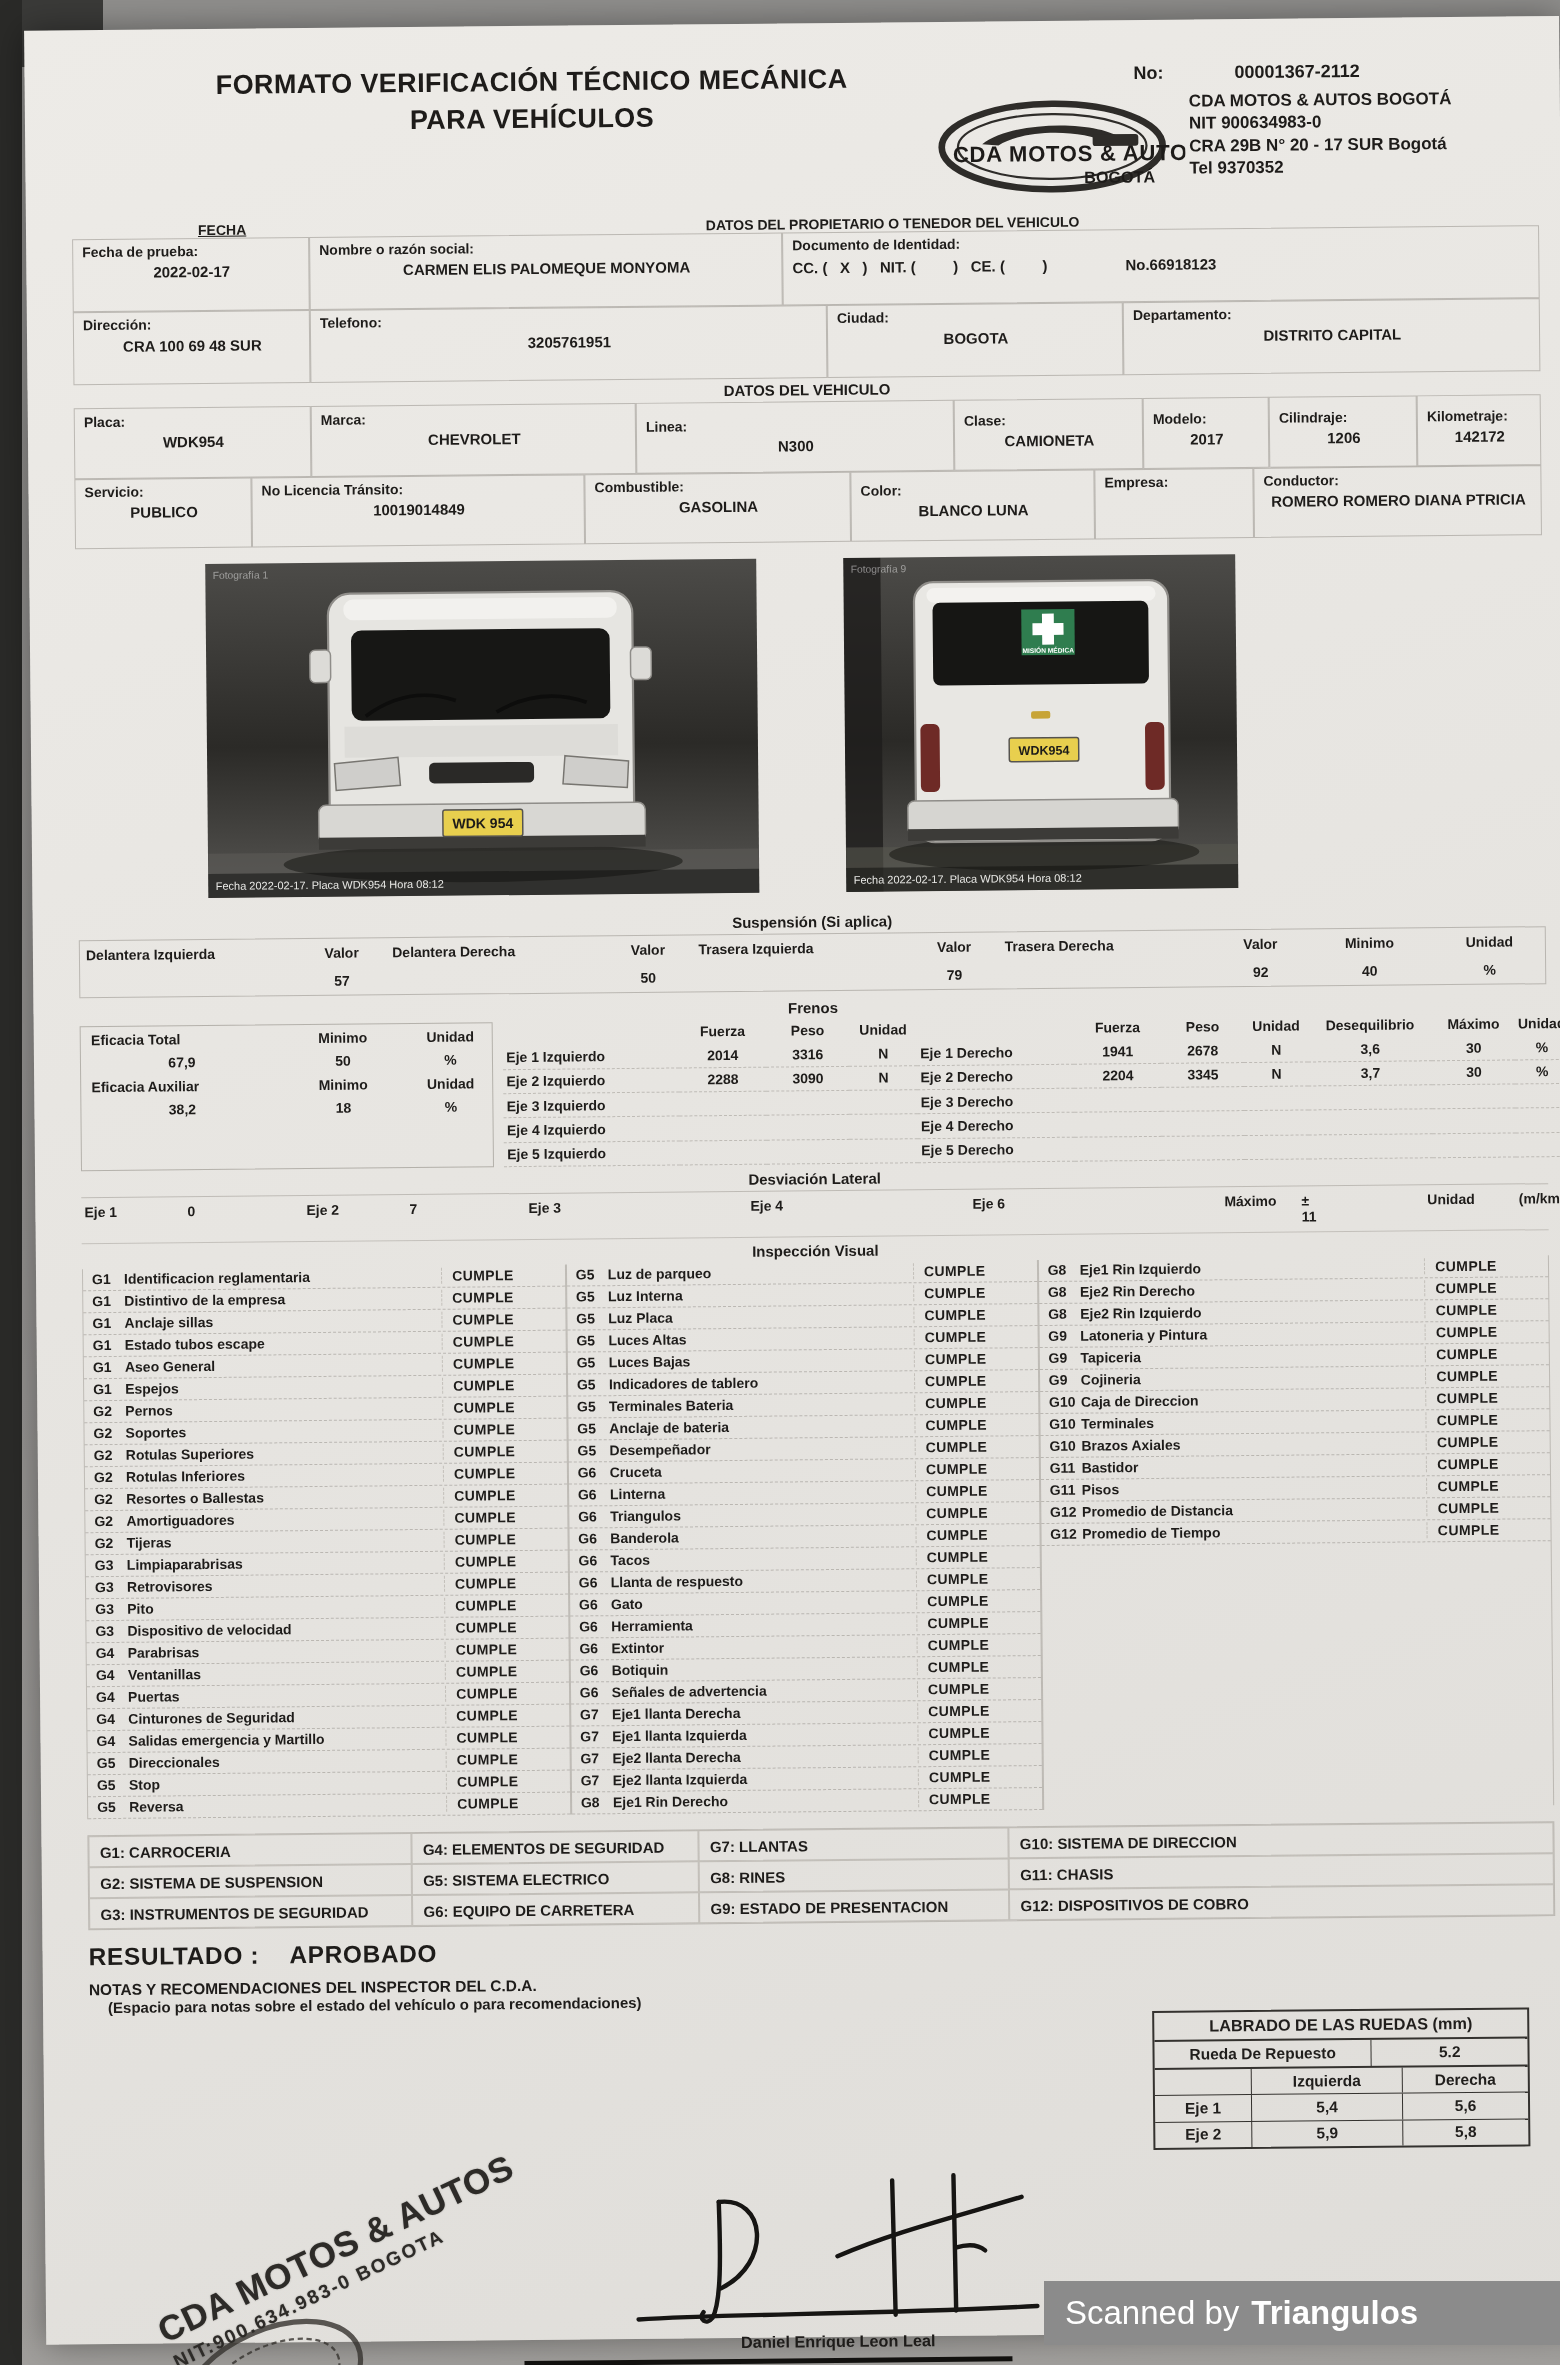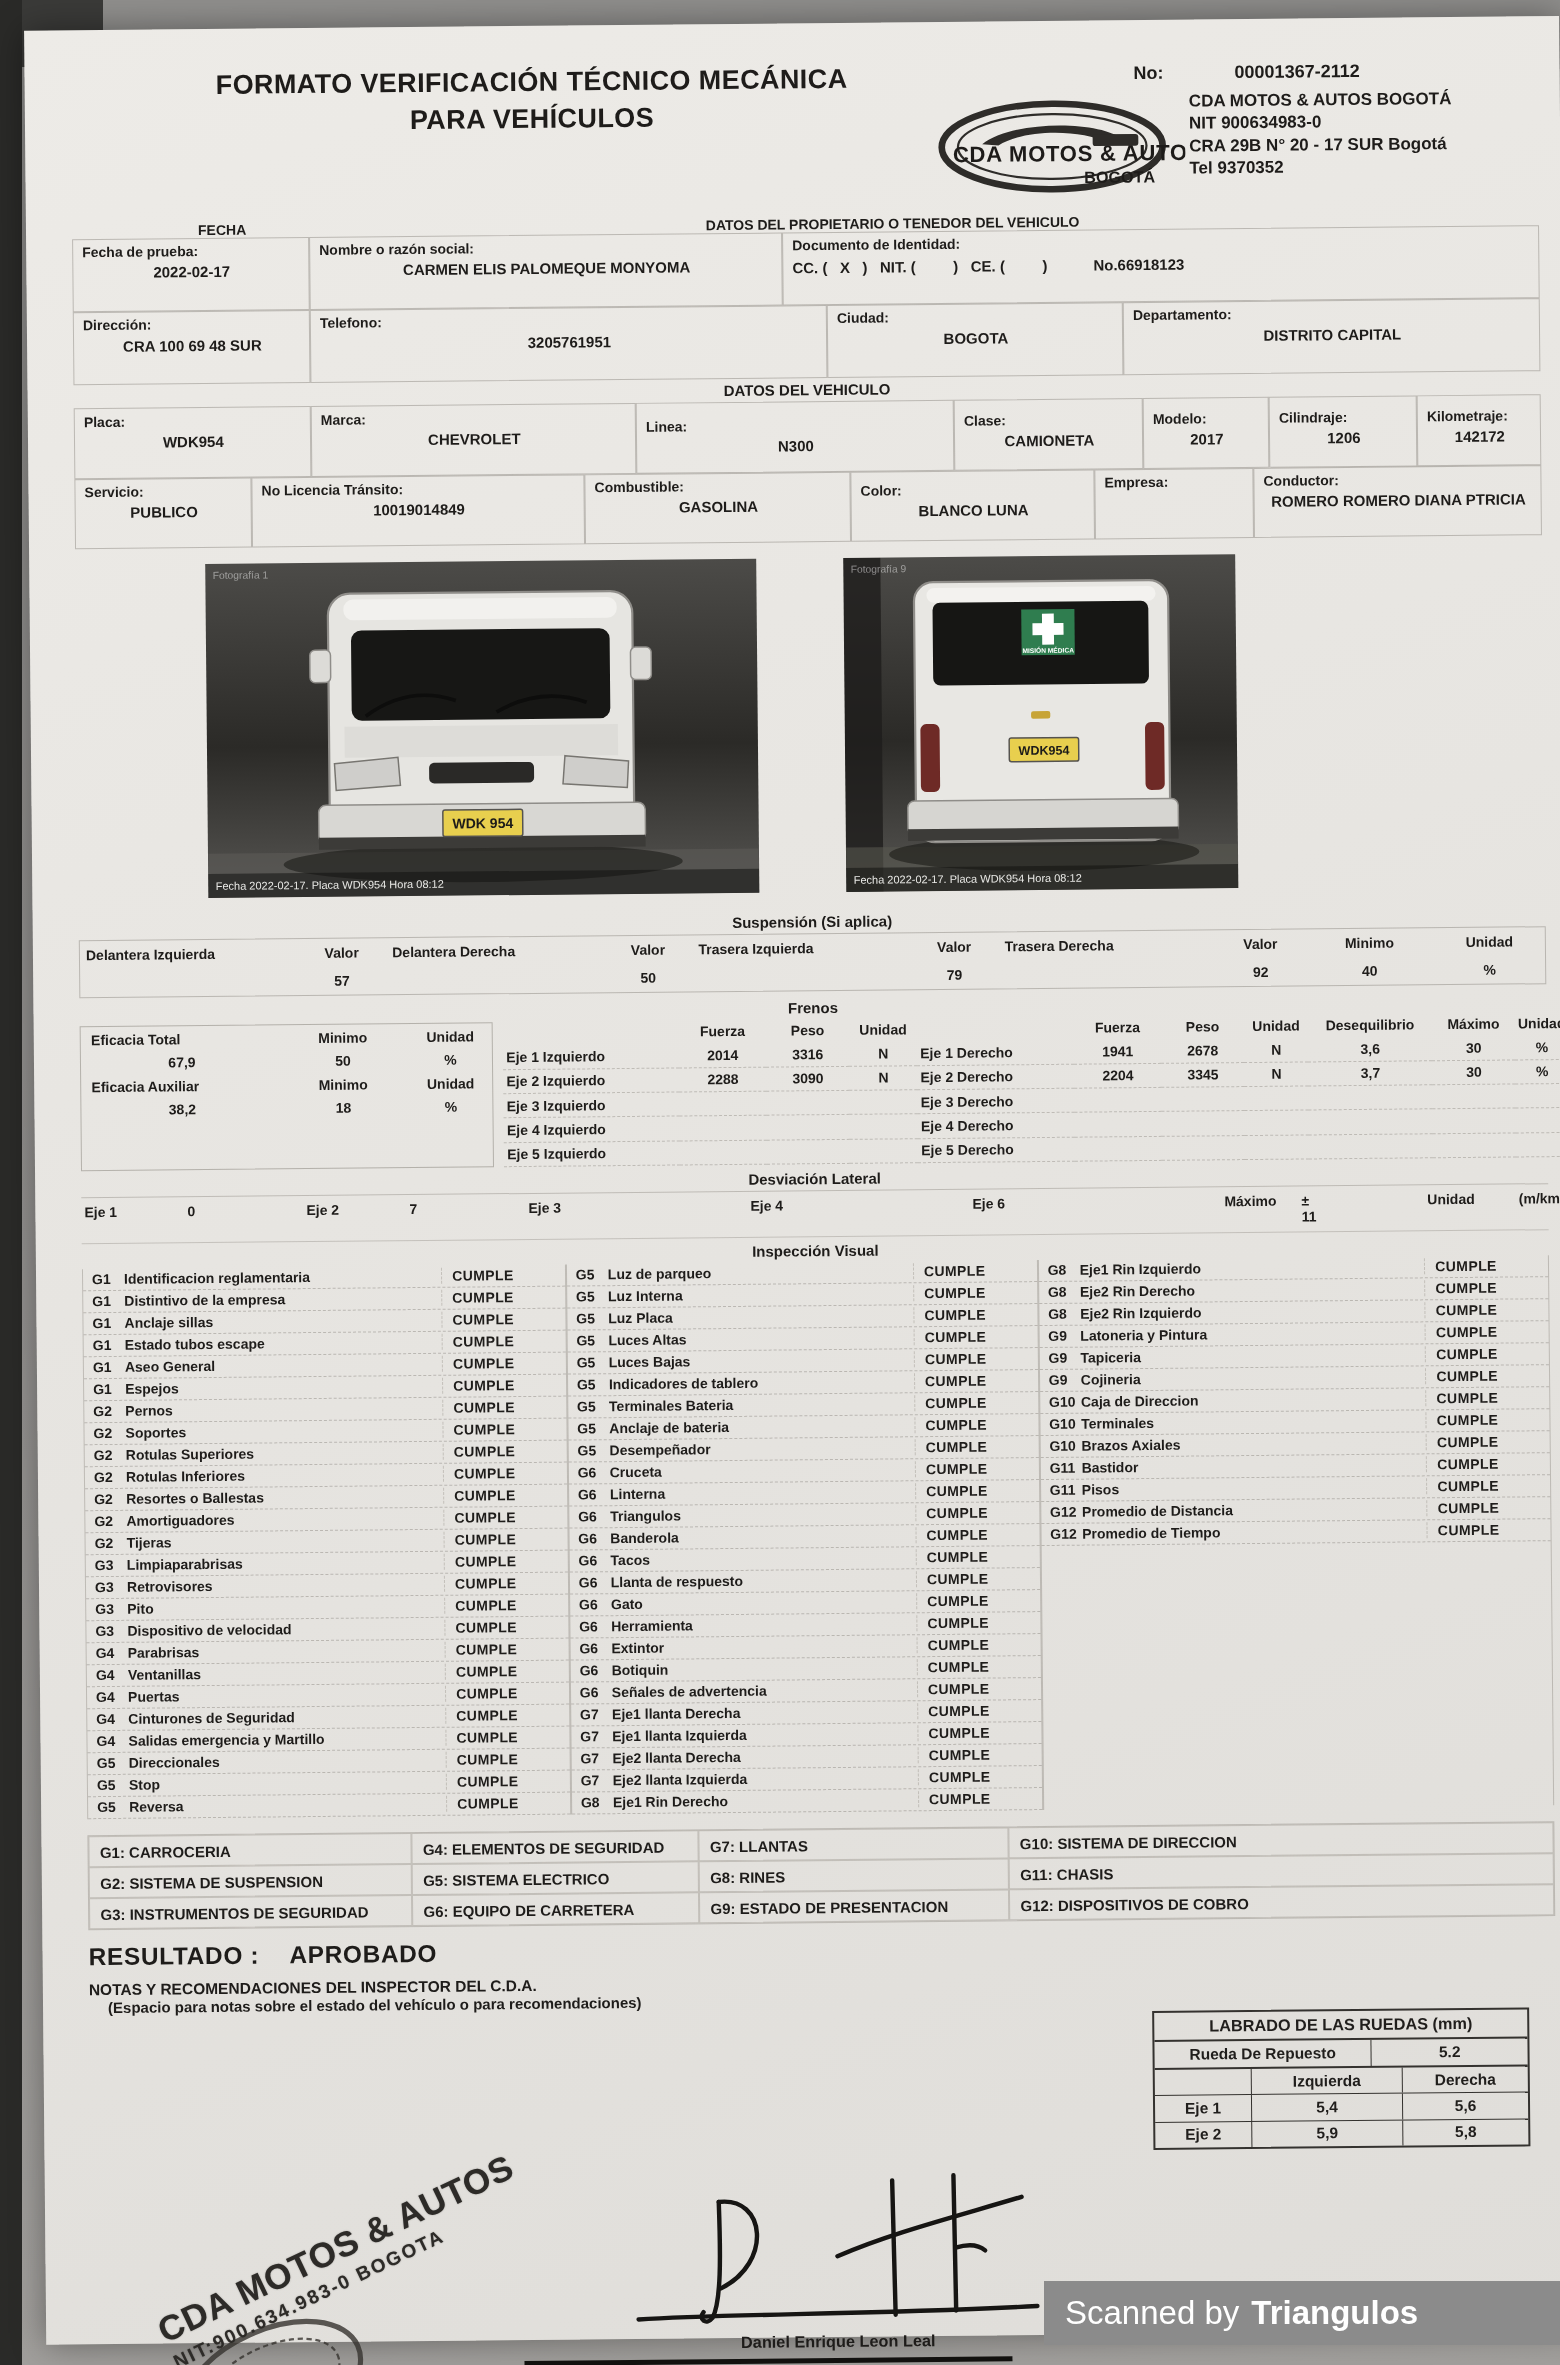--- a/index.html
+++ b/index.html
@@ -22,21 +22,21 @@
   .title{margin-left:47px;width:828px;text-align:center;font-size:27px;font-weight:800;line-height:1.38;letter-spacing:0.4px;padding-top:19px;}
   .no-line{position:absolute;left:1063px;top:24px;font-size:18px;font-weight:700;display:flex;gap:71px;}
   .company{position:absolute;left:1118px;top:52px;width:384px;font-size:17px;font-weight:800;line-height:1.32;}
   .logo{position:absolute;left:859px;top:58px;width:255px;height:109px;}
   .cell{padding:4.4px 7.4px 3px 9px;}
   .lab{font-size:14px;font-weight:700;}
   .val{font-size:15px;font-weight:700;text-align:center;margin-top:4.4px;}
   .sec-title{text-align:center;font-size:15px;font-weight:800;margin:3px 0;}
   
   .owner-head{display:flex;font-size:14px;font-weight:800;margin-top:1.5px;}
-  .owner-head .f{margin-left:126px;}
+  .owner-head .f{margin-left:126px;text-decoration:underline;}
   .owner-head .d{flex:1;text-align:center;}
   .grid-owner1{display:grid;grid-template-columns:237px 473px 1fr;}
   .grid-owner2{display:grid;grid-template-columns:237px 517px 296px 1fr;}
   .grid-owner1>div,.grid-owner2>div{border:0.7px solid rgba(118,112,104,.4);min-height:64px;}
   .docline{display:flex;align-items:baseline;margin-top:6px;font-size:15px;font-weight:700;}
   .pre{white-space:pre;}
   
   .grid-veh1{display:grid;grid-template-columns:237px 325px 318px 189px 126px 148px 1fr;}
   .grid-veh2{display:grid;grid-template-columns:177px 333px 266px 244px 159px 1fr;}
   .grid-veh1>div,.grid-veh2>div{border:0.7px solid rgba(118,112,104,.4);min-height:61px;}
@@ -161,21 +161,21 @@
       <div class="val">2022-02-17</div>
     </div>
     <div class="cell">
       <div class="lab">Nombre o razón social:</div>
       <div class="val">CARMEN ELIS PALOMEQUE MONYOMA</div>
     </div>
     <div class="cell">
       <div class="lab">Documento de Identidad:</div>
       <div class="docline">
         <span class="pre">CC. (   X   )   NIT. (         )   CE. (         )</span>
-        <span style="margin-left:46px">No.</span>
+        <span style="margin-left:78px">No.</span>
         <span style="">66918123</span>
       </div>
     </div>
   </div>
   <div class="grid-owner2">
     <div class="cell">
       <div class="lab">Dirección:</div>
       <div class="val">CRA 100 69 48  SUR</div>
     </div>
     <div class="cell">

